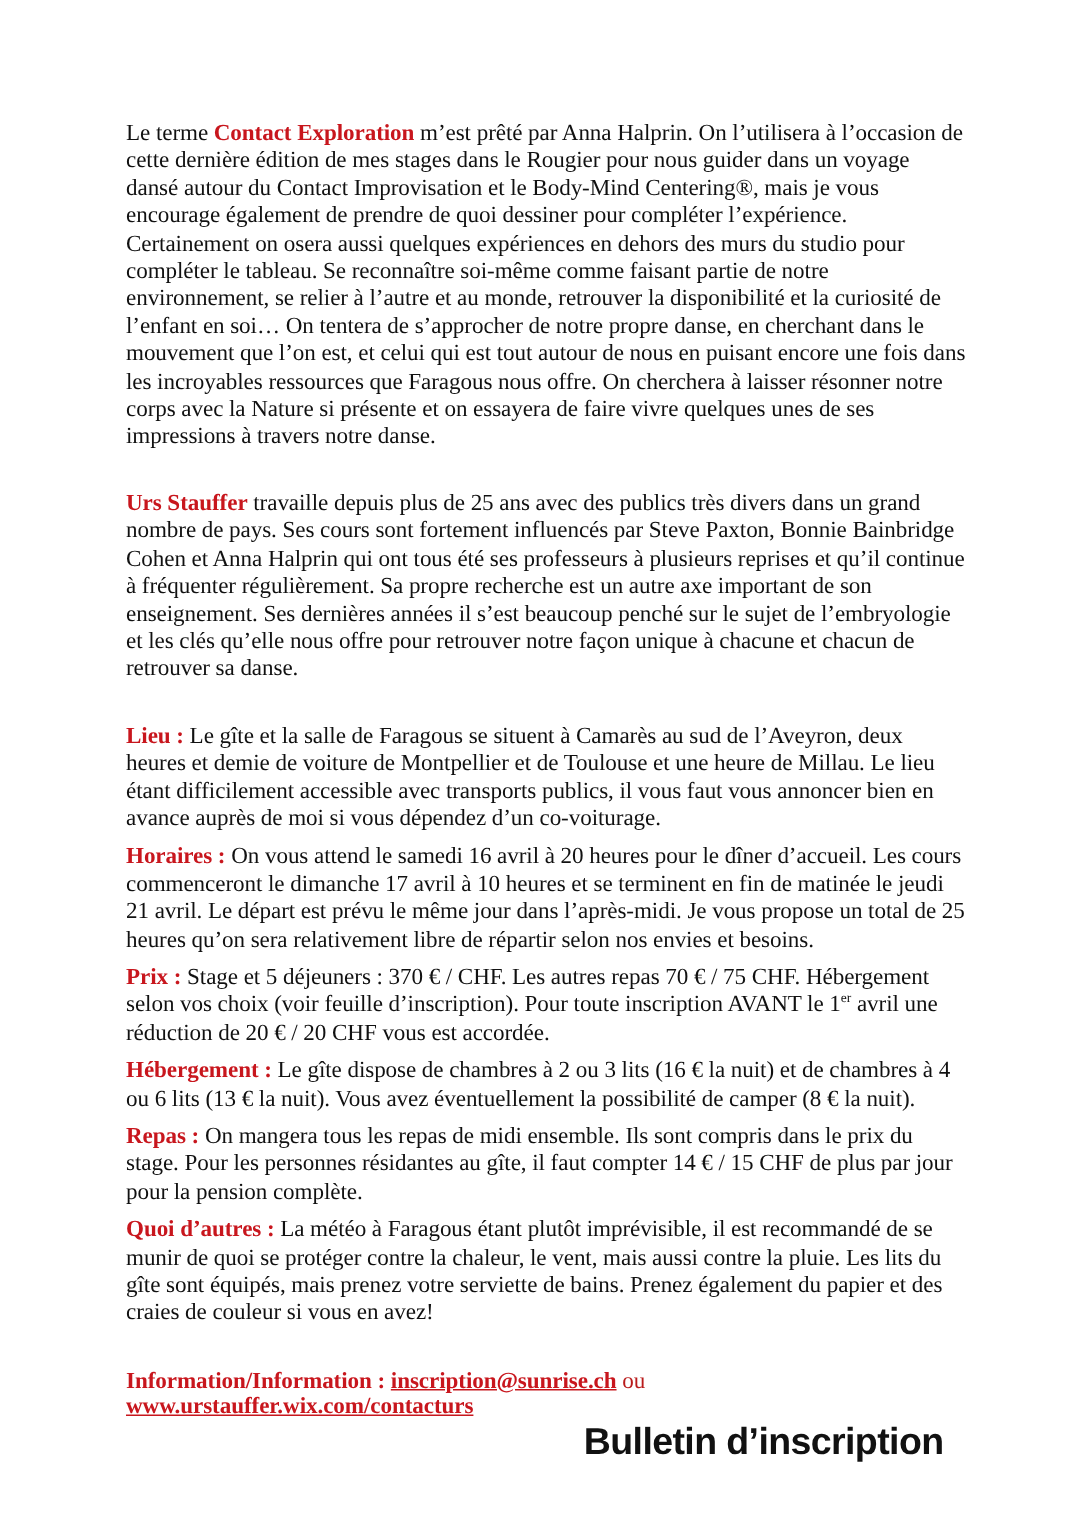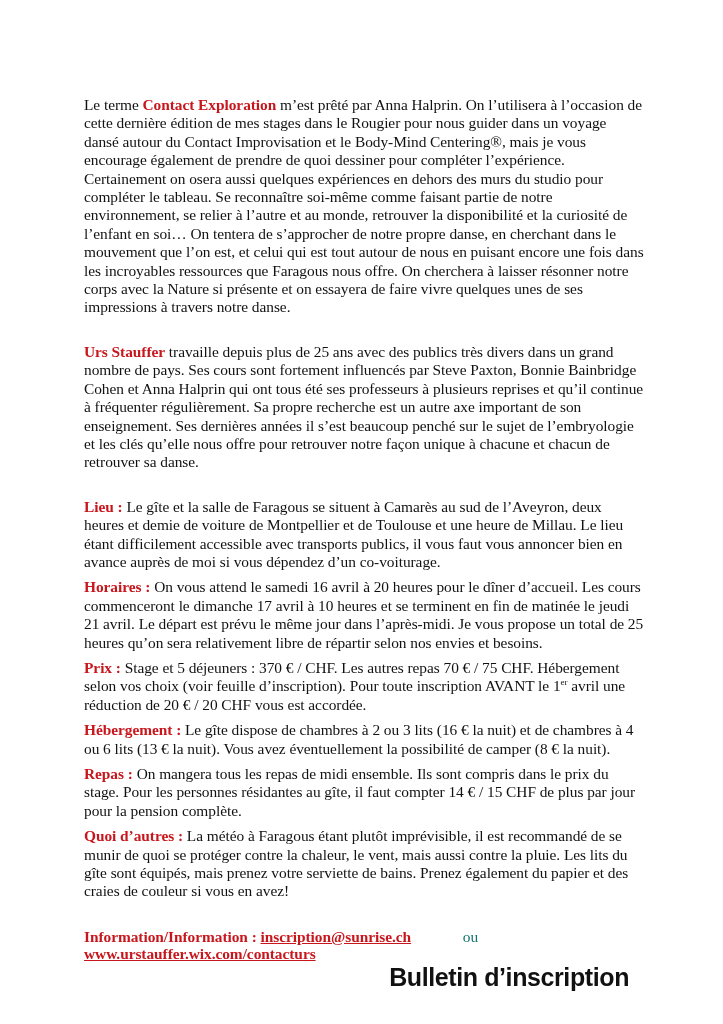--- a/index.html
+++ b/index.html
@@ -11,21 +11,21 @@
       width: 723px;
       height: 1024px;
       position: relative;
       overflow: hidden;
       font-family: "Liberation Serif", serif;
       color: #111111;
     }
     .page {
       position: absolute;
       left: 84px;
-      top: 96px;
+      top: 80px;
       width: 560px;
       font-size: 15.4px;
       line-height: 18.4px;
       letter-spacing: -0.05px;
     }
     p {
       margin: 0;
     }
     .hl {
       color: #c8161d;
@@ -42,23 +42,22 @@
     .contact {
       color: #c8161d;
       font-weight: bold;
       line-height: 17px;
     }
     .contact a {
       color: #c8161d;
       text-decoration: underline;
     }
     .contact .ou {
-      color: #0f766e;
+      color: #b91c1c;
       font-weight: normal;
-      margin-left: 48px;
     }
     .bulletin {
       font-family: "Liberation Sans", sans-serif;
       font-weight: bold;
       font-size: 25px;
       letter-spacing: -0.4px;
       text-align: right;
       margin-top: 6px;
       color: #111111;
       width: 545px;

